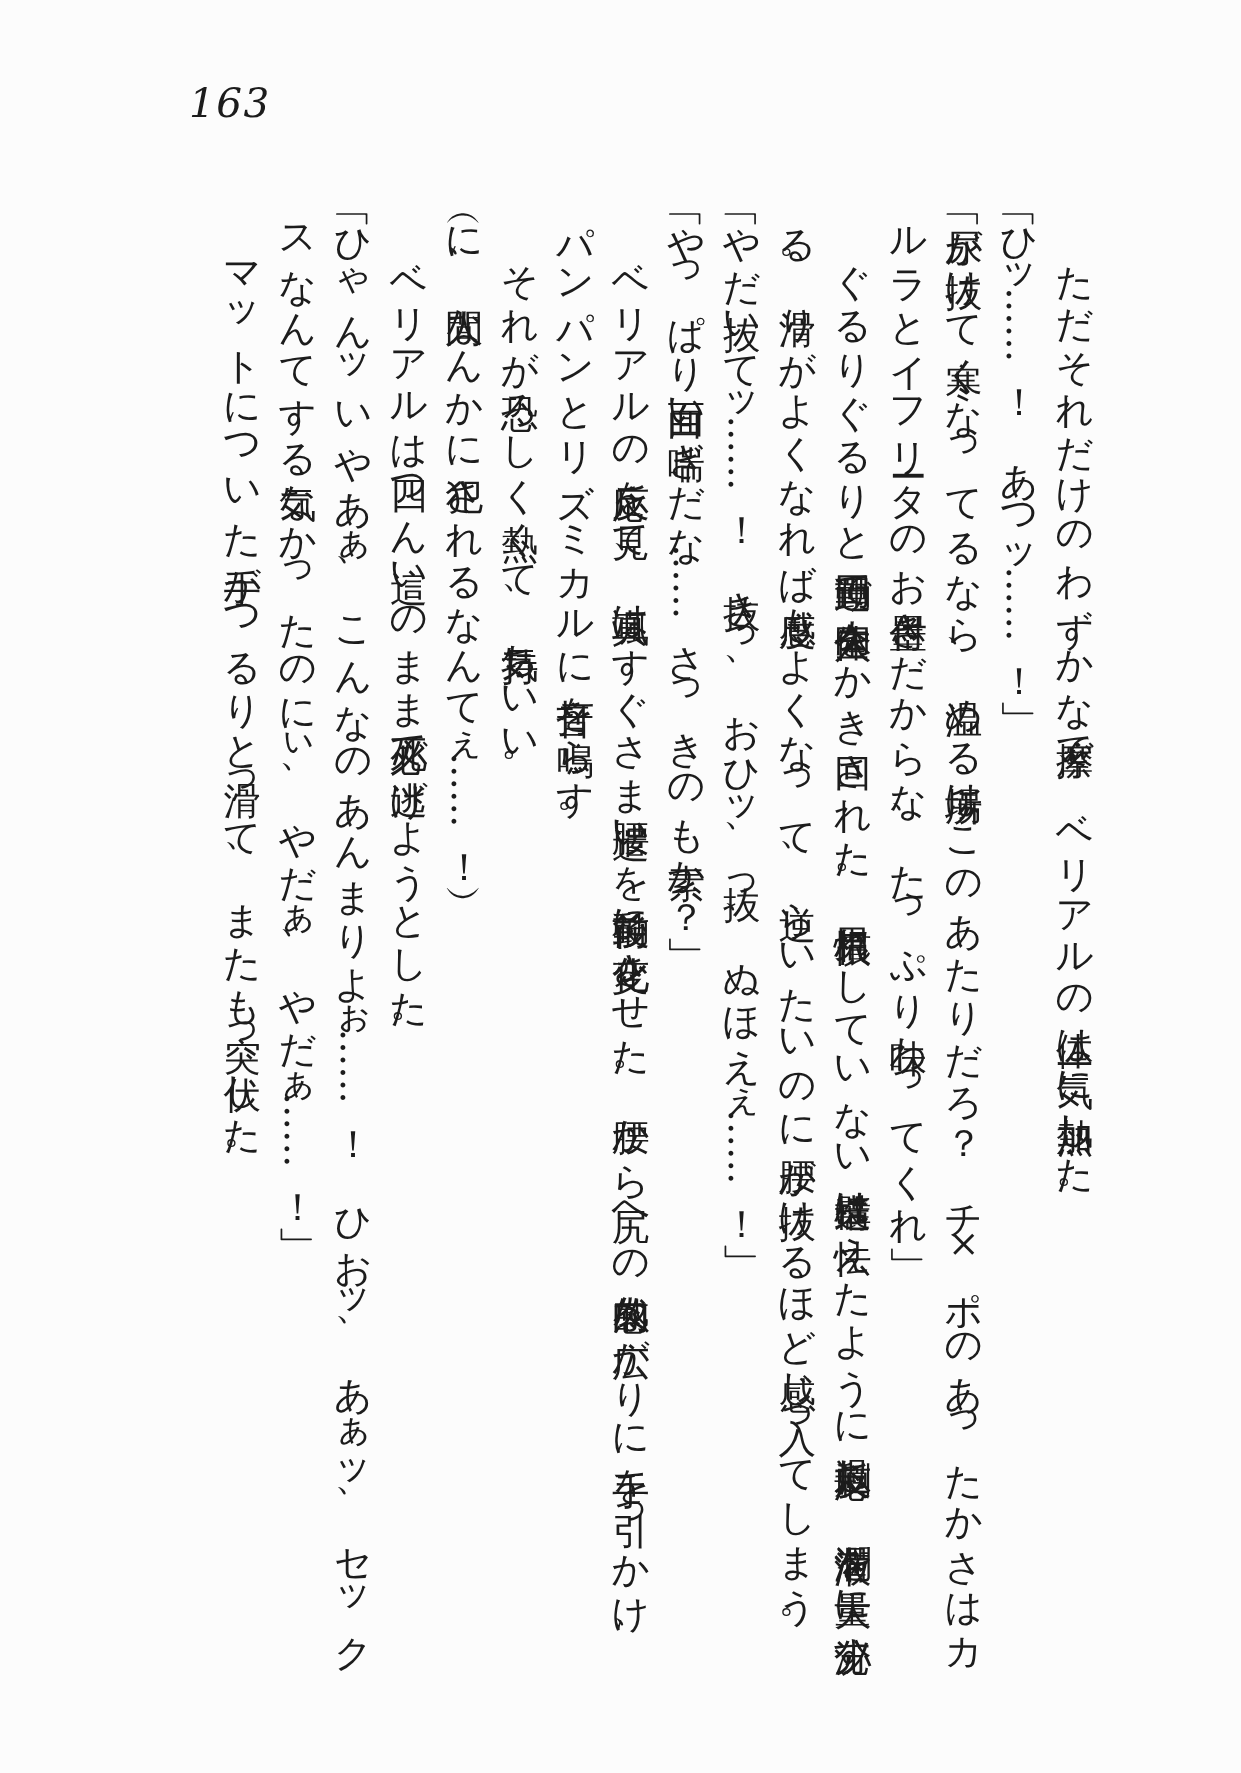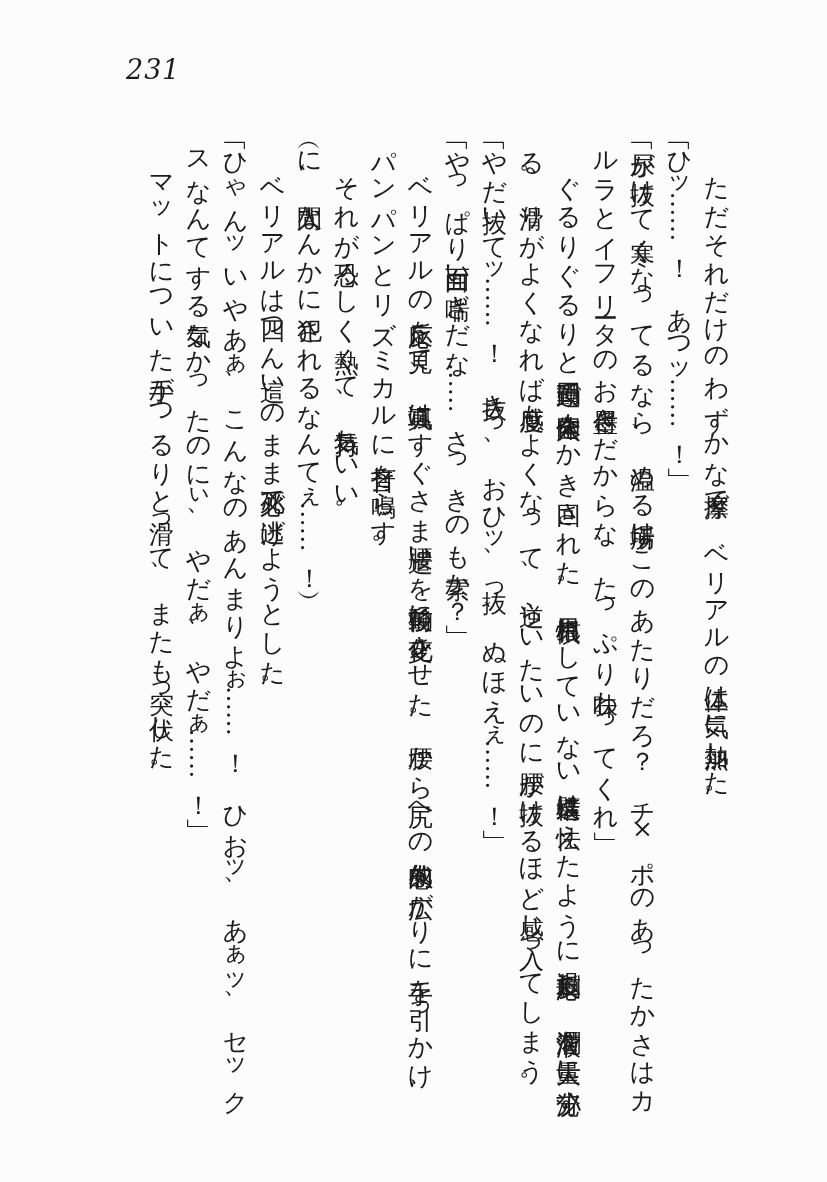--- a/index.html
+++ b/index.html
@@ -41,21 +41,21 @@
   }
   .text-block p.indent {
     text-indent: 1em;
   }
 </style>
 </head>
 <body>
 
 <div class="page">
 
-  <div class="page-number">231</div>
+  <div class="page-number">163</div>
 
   <div class="text-block">
     <p class="indent">ただそれだけのわずかな摩擦で、ベリアルの体は一気に加熱した。</p>
     <p>「ひッ……！　あつッ……！」</p>
     <p>「尿が抜けて寒くなってるなら、温める場所はこのあたりだろ？　チ×ポのあったかさはカルラとイフリータのお墨付きだからな、たっぷり味わってくれ」</p>
     <p class="indent">ぐるりぐるりと円運動で肉穴全体をかき回された。男根慣れしていない襞構造は怯えたように過剰反応し、潤滑液を大量に分泌する。滑りがよくなれば感度もよくなって、逆らいたいのに腰が抜けるほど感じ入ってしまう。</p>
     <p>「やだ抜いてッ……！　抜きっ、おひッ、抜っ、ぬほえぇ……！」</p>
     <p>「やっぱり面白い喘ぎだな……さっきのも素か？」</p>
     <p class="indent">ベリアルの反応を見て、颯真はすぐさま腰遣いを前後動に変化させた。腰から尻への肉感的な広がりに手を引っかけ、パンパンとリズミカルに打音を鳴らす。</p>
     <p class="indent">それが恐ろしく熱くて、気持ちいい。</p>

